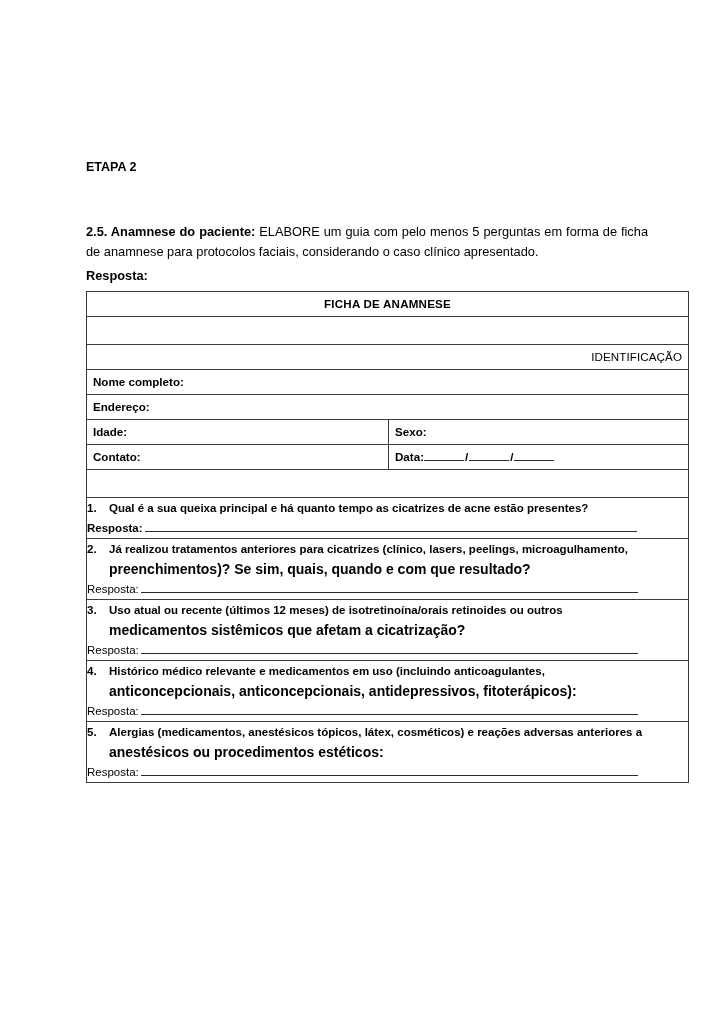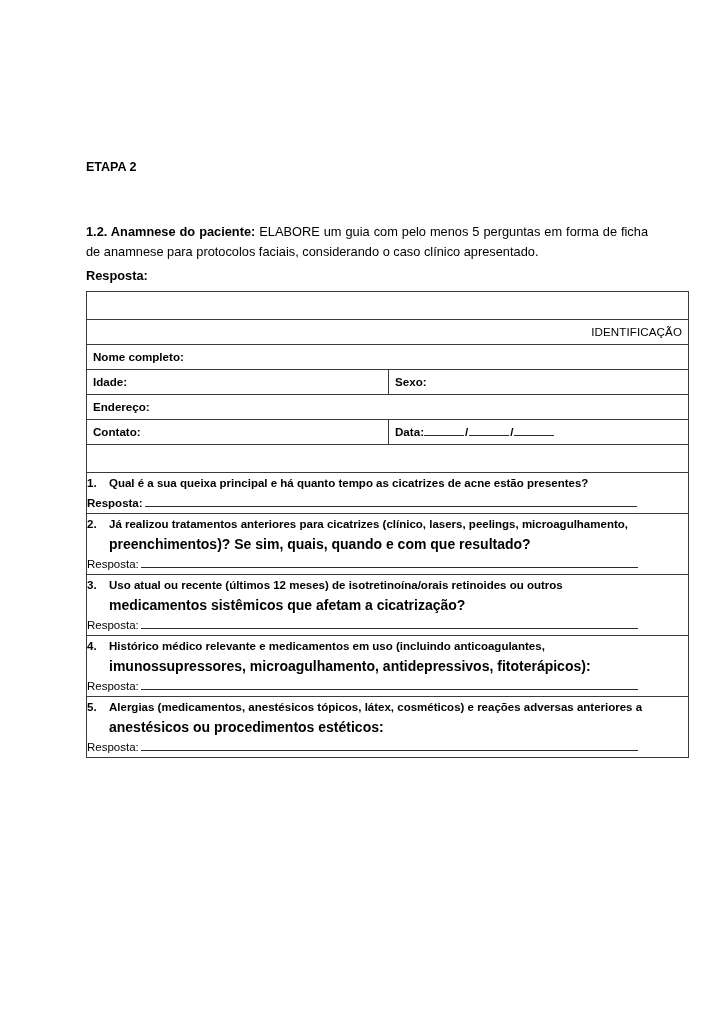--- a/index.html
+++ b/index.html
@@ -144,56 +144,61 @@
 <body>
 
 <div class="page">
   <div class="content">
 
     <p class="heading">ETAPA 2</p>
     <div class="gap-1"></div>
 
     <div class="gap-2"></div>
 
-    <p class="para"><span class="lead">1.2. Anamnese do paciente:</span><span> ELABORE um guia com pelo menos 5 perguntas em forma de ficha de anamnese para protocolos faciais, considerando o caso clínico apresentado.</span></p>
+    <p class="para"><span class="lead">2.5. Anamnese do paciente:</span><span> ELABORE um guia com pelo menos 5 perguntas em forma de ficha de anamnese para protocolos faciais, considerando o caso clínico apresentado.</span></p>
 
     <p class="resposta-head">Resposta:</p>
 
     <table class="ficha">
       <colgroup>
         <col style="width:302px">
         <col style="width:300px">
       </colgroup>
       <tbody>
         <tr>
           <td colspan="2">
+            <div class="cell c-title">FICHA DE ANAMNESE</div>
+          </td>
+        </tr>
+        <tr>
+          <td colspan="2">
             <div class="cell c-blank">&nbsp;</div>
           </td>
         </tr>
         <tr>
           <td colspan="2">
             <div class="cell c-section">IDENTIFICAÇÃO</div>
           </td>
         </tr>
         <tr>
           <td colspan="2">
             <div class="cell c-label">Nome completo:</div>
           </td>
         </tr>
         <tr>
+          <td colspan="2">
+            <div class="cell c-label">Endereço:</div>
+          </td>
+        </tr>
+        <tr>
           <td>
             <div class="cell c-label">Idade:</div>
           </td>
           <td>
             <div class="cell c-label">Sexo:</div>
-          </td>
-        </tr>
-        <tr>
-          <td colspan="2">
-            <div class="cell c-label">Endereço:</div>
           </td>
         </tr>
         <tr>
           <td>
             <div class="cell c-label">Contato:</div>
           </td>
           <td>
             <div class="cell c-label"><span>Data:</span><span class="date-rule"></span><span class="date-sep">/</span><span class="date-rule"></span><span class="date-sep">/</span><span class="date-rule"></span></div>
           </td>
         </tr>
@@ -234,21 +239,21 @@
             <div class="ans-line"><span>Resposta:</span><span class="ans-rule rule-full"></span></div>
           </td>
         </tr>
 
         <tr>
           <td colspan="2" class="q-cell">
             <div class="q-line">
               <span class="q-num">4.</span>
               <span class="q-text">Histórico médico relevante e medicamentos em uso (incluindo anticoagulantes,</span>
             </div>
-            <div class="q-cont">imunossupressores, microagulhamento, antidepressivos, fitoterápicos):</div>
+            <div class="q-cont">anticoncepcionais, anticoncepcionais, antidepressivos, fitoterápicos):</div>
             <div class="ans-line"><span>Resposta:</span><span class="ans-rule rule-full"></span></div>
           </td>
         </tr>
 
         <tr>
           <td colspan="2" class="q-cell">
             <div class="q-line">
               <span class="q-num">5.</span>
               <span class="q-text">Alergias (medicamentos, anestésicos tópicos, látex, cosméticos) e reações adversas anteriores a</span>
             </div>

